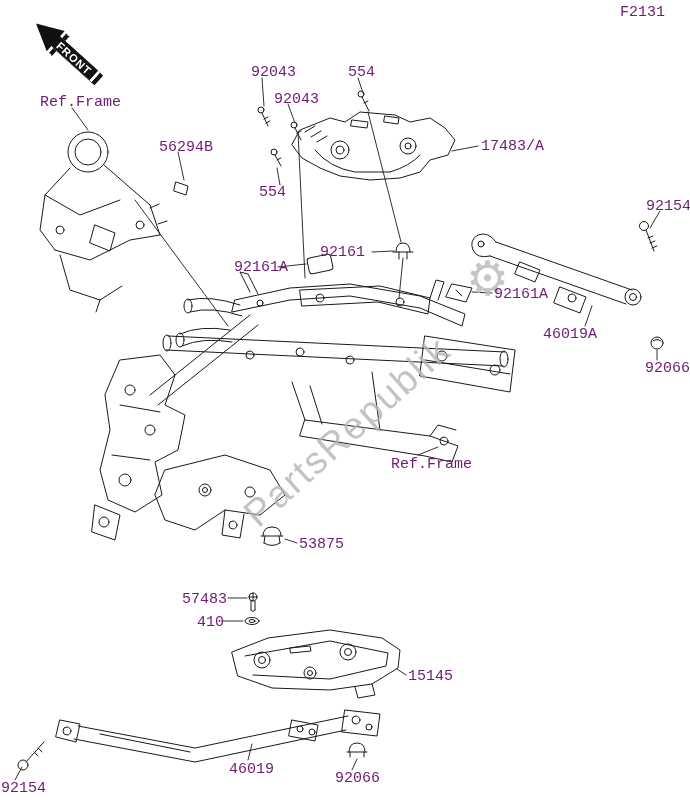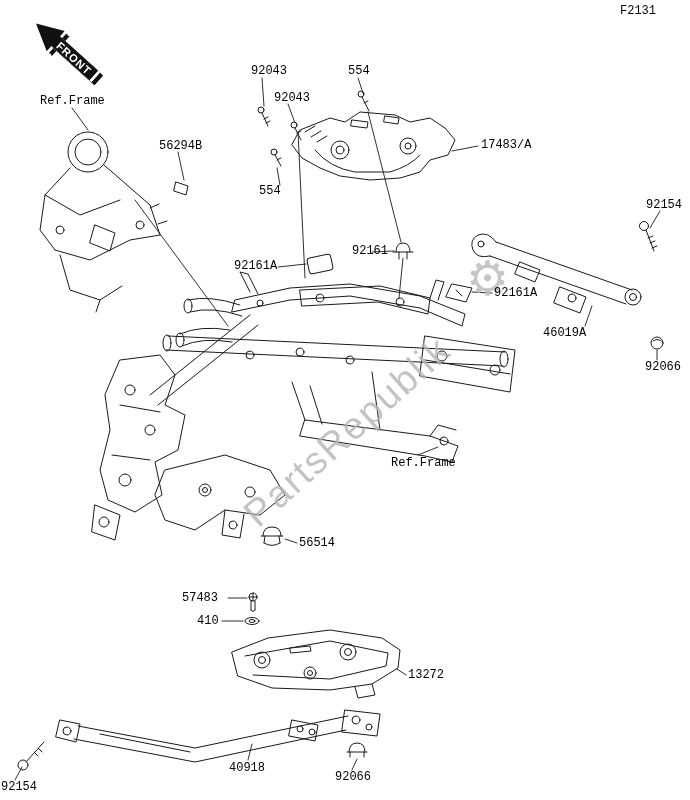--- a/index.html
+++ b/index.html
@@ -1,19 +1,19 @@
 <!DOCTYPE html>
 <html><head>
 <meta charset="utf-8">
 <style>
   html,body{margin:0;padding:0;background:#fff;}
   #stage{position:relative;width:690px;height:800px;background:#fff;overflow:hidden;
          font-family:"Liberation Mono","DejaVu Sans Mono",monospace;}
   .art{position:absolute;left:0;top:0;}
-  .lbl{position:absolute;font-size:12px;line-height:1;color:#000000;white-space:nowrap;}
+  .lbl{position:absolute;font-size:15px;line-height:1;color:#701a75;white-space:nowrap;}
   .watermark{position:absolute;left:250px;top:498px;transform:rotate(-42deg);transform-origin:0 50%;
              font-family:"Liberation Sans",sans-serif;font-size:38px;letter-spacing:2px;
              color:#b5b5b5;opacity:.8;pointer-events:none;}
   .gear-mark{position:absolute;left:466px;top:250px;font-size:48px;color:#bdbdbd;opacity:.85;
              pointer-events:none;font-family:"DejaVu Sans",sans-serif;}
   .front-arrow{position:absolute;left:16px;top:22px;width:78px;height:27px;background:#111;
                clip-path:polygon(0% 50%,34% 0%,34% 26%,100% 26%,100% 74%,34% 74%,34% 100%);
                transform:rotate(42deg);display:flex;align-items:center;justify-content:flex-end;
                padding-right:5px;box-sizing:border-box;}
   .front-wrap{position:absolute;left:10px;top:14px;width:100px;height:70px;
@@ -189,28 +189,28 @@
 
   <div class="lbl" style="left:620px;top:5px">F2131</div>
 
   <div class="lbl" style="left:40px;top:95px">Ref.Frame</div>
   <div class="lbl" style="left:159px;top:140px">56294B</div>
   <div class="lbl" style="left:251px;top:65px">92043</div>
   <div class="lbl" style="left:274px;top:92px">92043</div>
   <div class="lbl" style="left:348px;top:65px">554</div>
   <div class="lbl" style="left:481px;top:139px">17483/A</div>
   <div class="lbl" style="left:259px;top:185px">554</div>
-  <div class="lbl" style="left:352px;top:245px">92161</div>
+  <div class="lbl" style="left:320px;top:245px">92161</div>
   <div class="lbl" style="left:234px;top:260px">92161A</div>
   <div class="lbl" style="left:494px;top:287px">92161A</div>
   <div class="lbl" style="left:646px;top:199px">92154</div>
   <div class="lbl" style="left:543px;top:327px">46019A</div>
   <div class="lbl" style="left:645px;top:361px">92066</div>
   <div class="lbl" style="left:391px;top:457px">Ref.Frame</div>
-  <div class="lbl" style="left:299px;top:537px">56514</div>
+  <div class="lbl" style="left:299px;top:537px">53875</div>
   <div class="lbl" style="left:182px;top:592px">57483</div>
   <div class="lbl" style="left:197px;top:615px">410</div>
-  <div class="lbl" style="left:408px;top:669px">13272</div>
-  <div class="lbl" style="left:229px;top:762px">40918</div>
+  <div class="lbl" style="left:408px;top:669px">15145</div>
+  <div class="lbl" style="left:229px;top:762px">46019</div>
   <div class="lbl" style="left:335px;top:771px">92066</div>
   <div class="lbl" style="left:1px;top:781px">92154</div>
 
 </div>
 
 </body></html>

